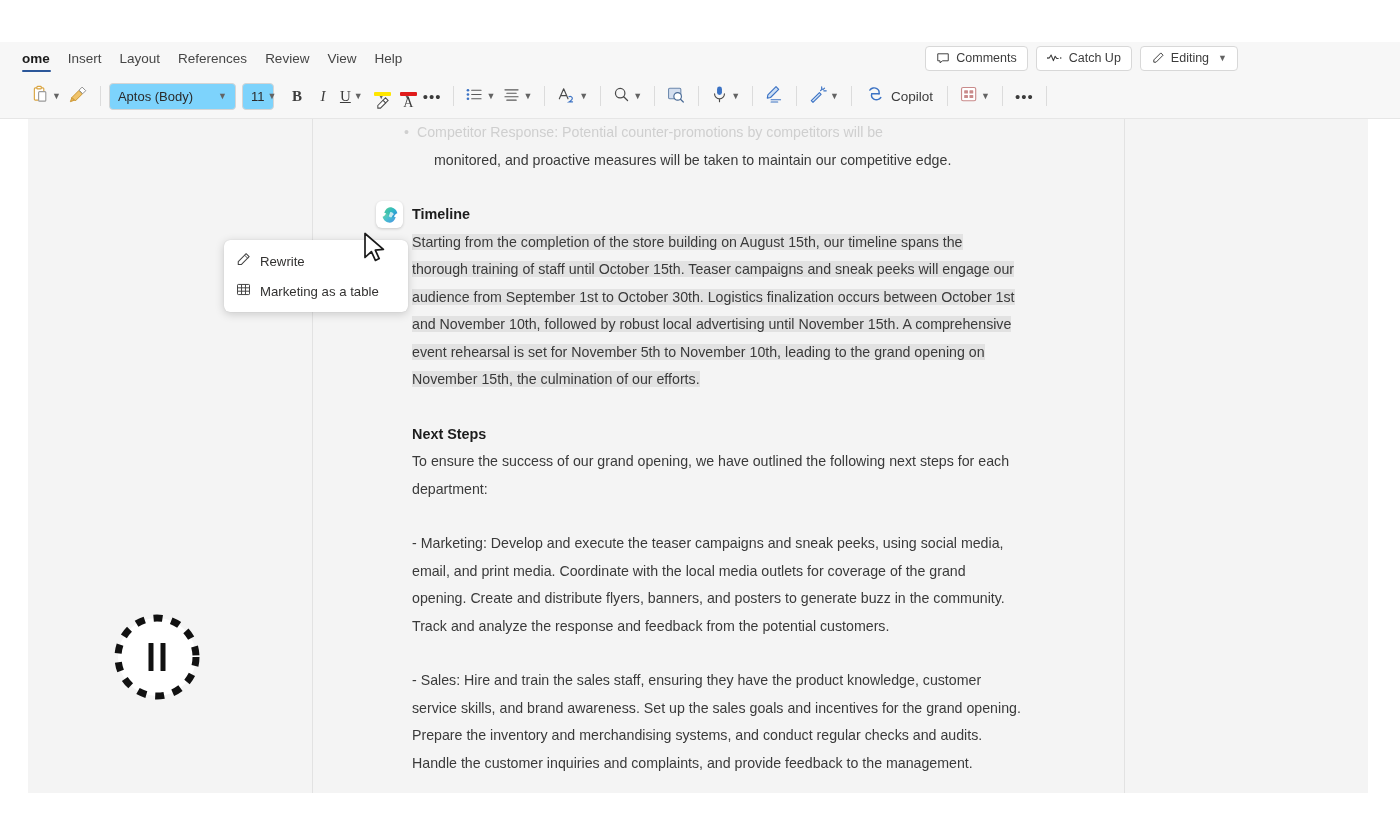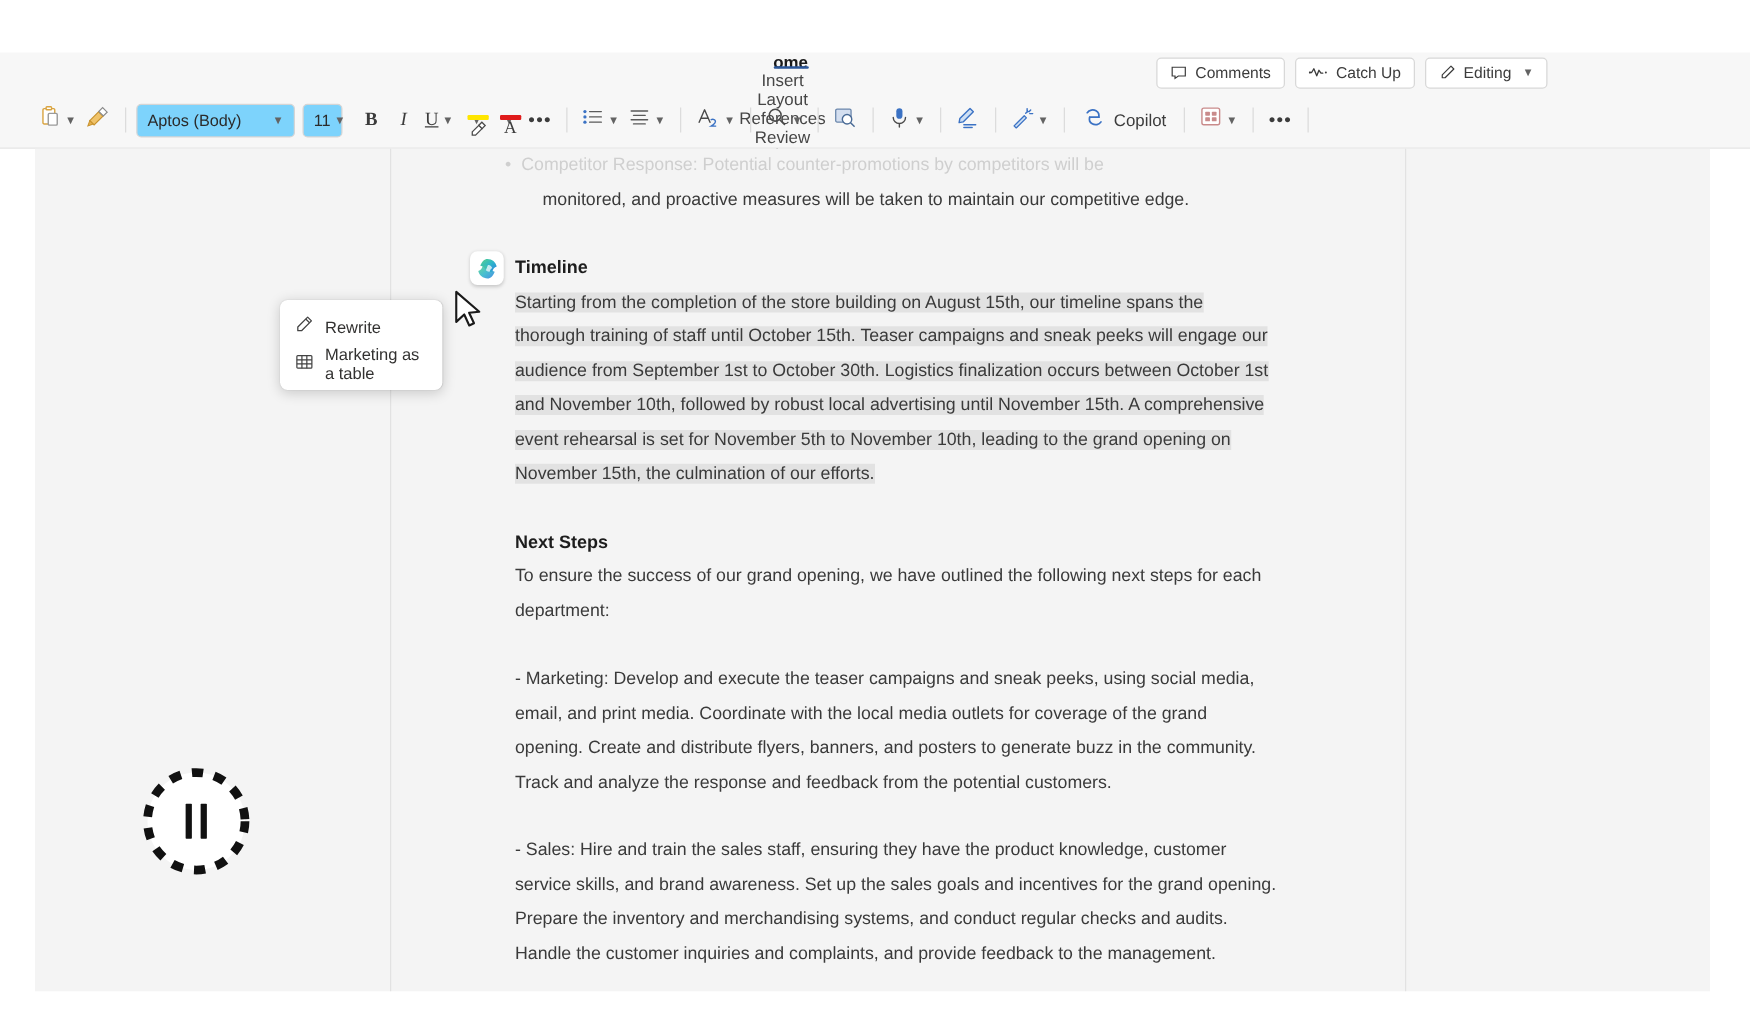--- a/index.html
+++ b/index.html
@@ -13,21 +13,21 @@
   #app { position: relative; width: 1400px; height: 829px; background: #ffffff; }
 
   
   .chrome {
     position: absolute; left: 0; top: 42px; width: 1400px; height: 77px;
     background: #f7f7f7;
     border-bottom: 1px solid #e6e6e6;
   }
   .tabbar {
     position: absolute; left: 0; top: 0; width: 1252px; height: 32px;
-    display: flex; align-items: center; flex-direction: column;
+    display: flex; align-items: center;
   }
   .tab {
     position: relative;
     font-size: 13.5px; color: #464646;
     padding: 0 9px; height: 32px;
     display: flex; align-items: center; cursor: pointer;
     white-space: nowrap;
   }
   .tab.first { padding-left: 22px; }
   .tab.active { color: #1b1b1b; font-weight: bold; }
@@ -103,21 +103,21 @@
     position: absolute; left: 376px; top: 201px;
     width: 27px; height: 27px; border-radius: 6px;
     background: #ffffff;
     box-shadow: 0 1px 3px rgba(0,0,0,0.18);
     display: flex; align-items: center; justify-content: center;
     cursor: pointer;
   }
 
   
   .ctxmenu {
-    position: absolute; left: 224px; top: 240px; width: 130px;
+    position: absolute; left: 224px; top: 240px; width: 184px;
     background: #ffffff; border-radius: 6px;
     box-shadow: 0 2px 10px rgba(0,0,0,0.18), 0 0 1px rgba(0,0,0,0.18);
     padding: 6px 0;
   }
   .ctxitem {
     display: flex; align-items: center; gap: 9px;
     height: 30px; padding: 0 12px; cursor: pointer;
     font-size: 13.2px; color: #323130;
   }
 

